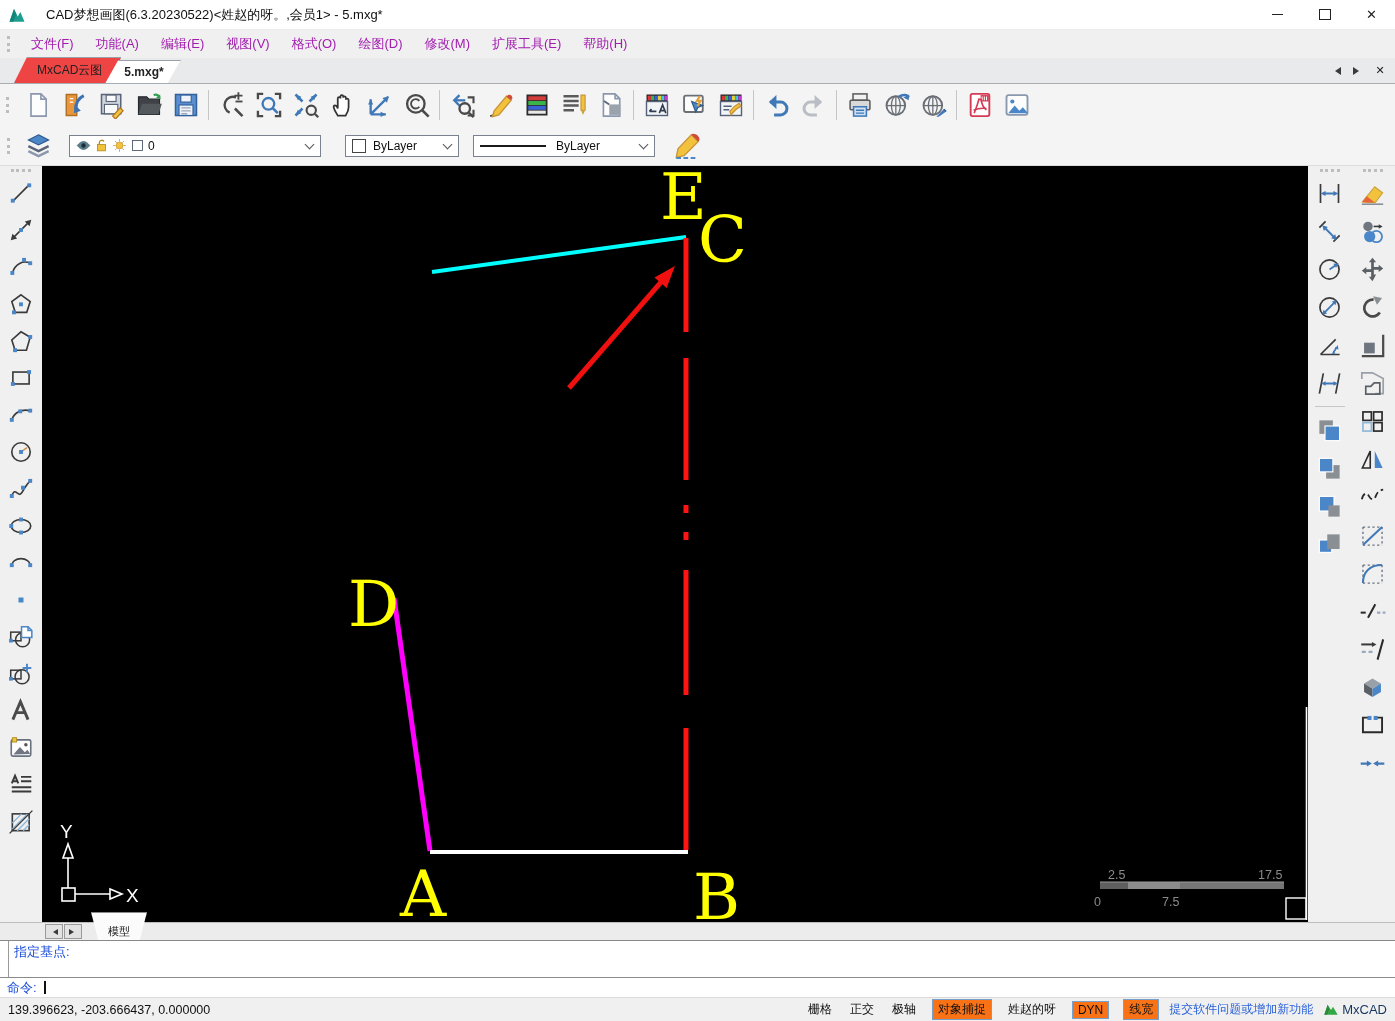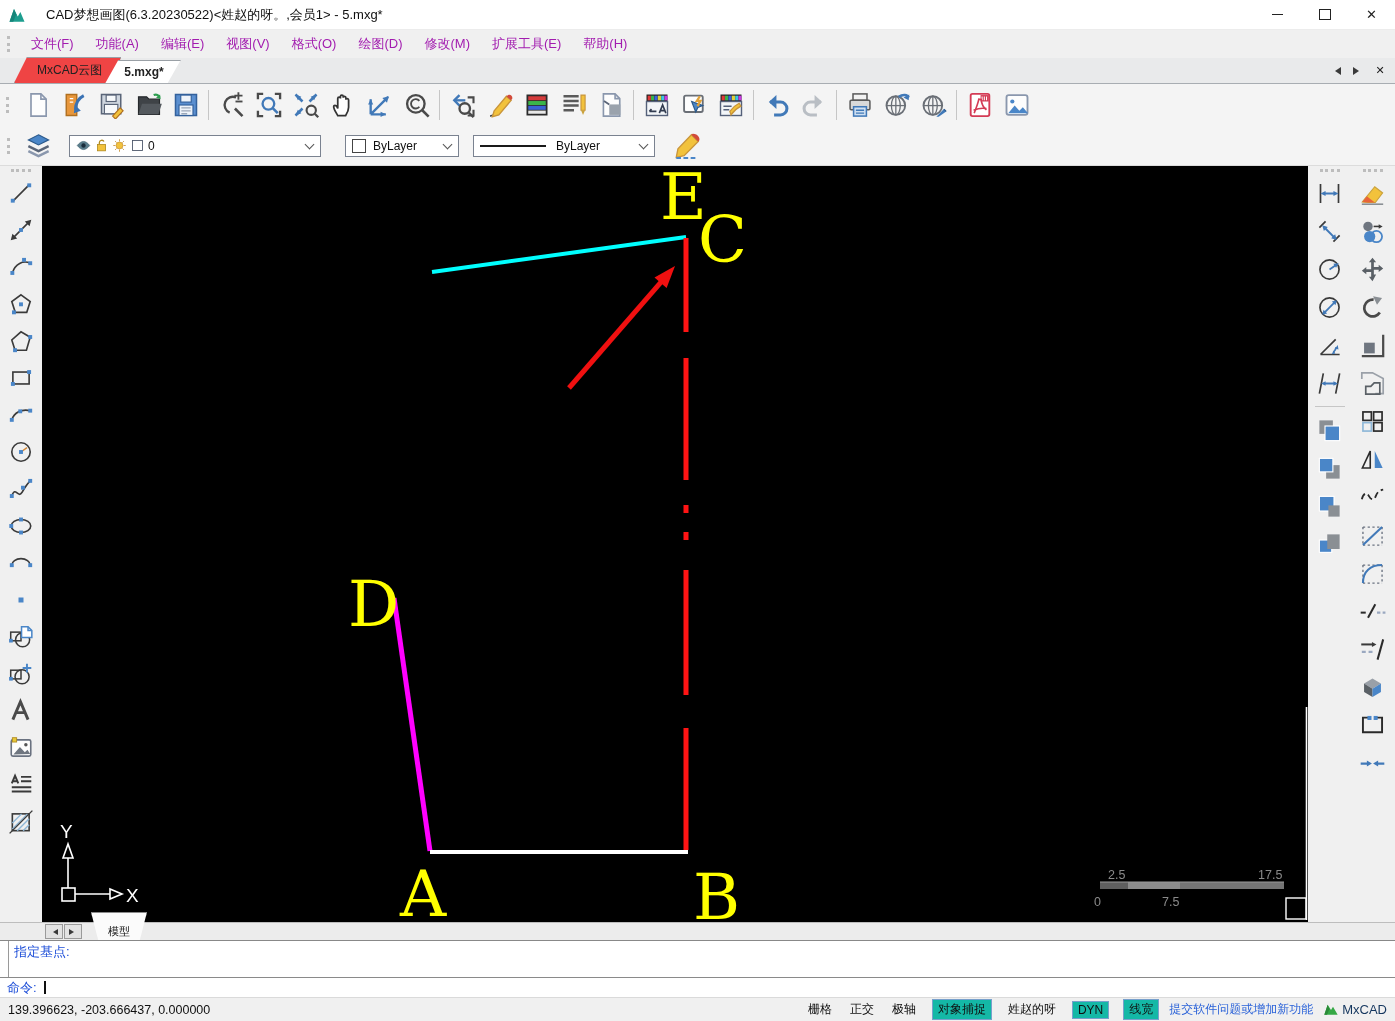--- a/index.html
+++ b/index.html
@@ -81,21 +81,21 @@
   .cmd-history::before{content:"";position:absolute;left:8px;top:0;bottom:0;border-left:1px solid #9a9a9a}
   .cmd-line{line-height:16px}
   .cmd-input{display:flex;align-items:center;height:19px;padding-left:7px}
   .caret{width:2px;height:13px;background:#101010;margin-left:7px}
 
   
   .status{position:absolute;top:997px;left:0;right:0;height:24px;background:#f0f0f0;border-top:1px solid #dadada;box-sizing:border-box;display:flex;align-items:center;font-size:12px;color:#101010;padding:0 8px}
   .coords{font-size:12.5px}
   .status-right{margin-left:auto;display:flex;align-items:center;gap:10px}
   .toggle{padding:1px 2px;background:none;border:none;font-size:12px;color:#101010}
-  .toggle.boxed{border:1px solid #78a0cc;padding:1px 5px;background:#14b8a6}
+  .toggle.boxed{border:1px solid #78a0cc;padding:1px 5px;background:#f97316}
   .status-link{color:#2a62d8;background:none;border:none;font-size:12px;padding:0}
   .brand{display:flex;align-items:center;font-size:13px;color:#14365e;font-weight:normal}
   .brand .ic svg{width:16px;height:16px;margin-right:3px}
 </style>
 </head>
 <body>
 
 <div class="app">
 
   <div class="titlebar">

